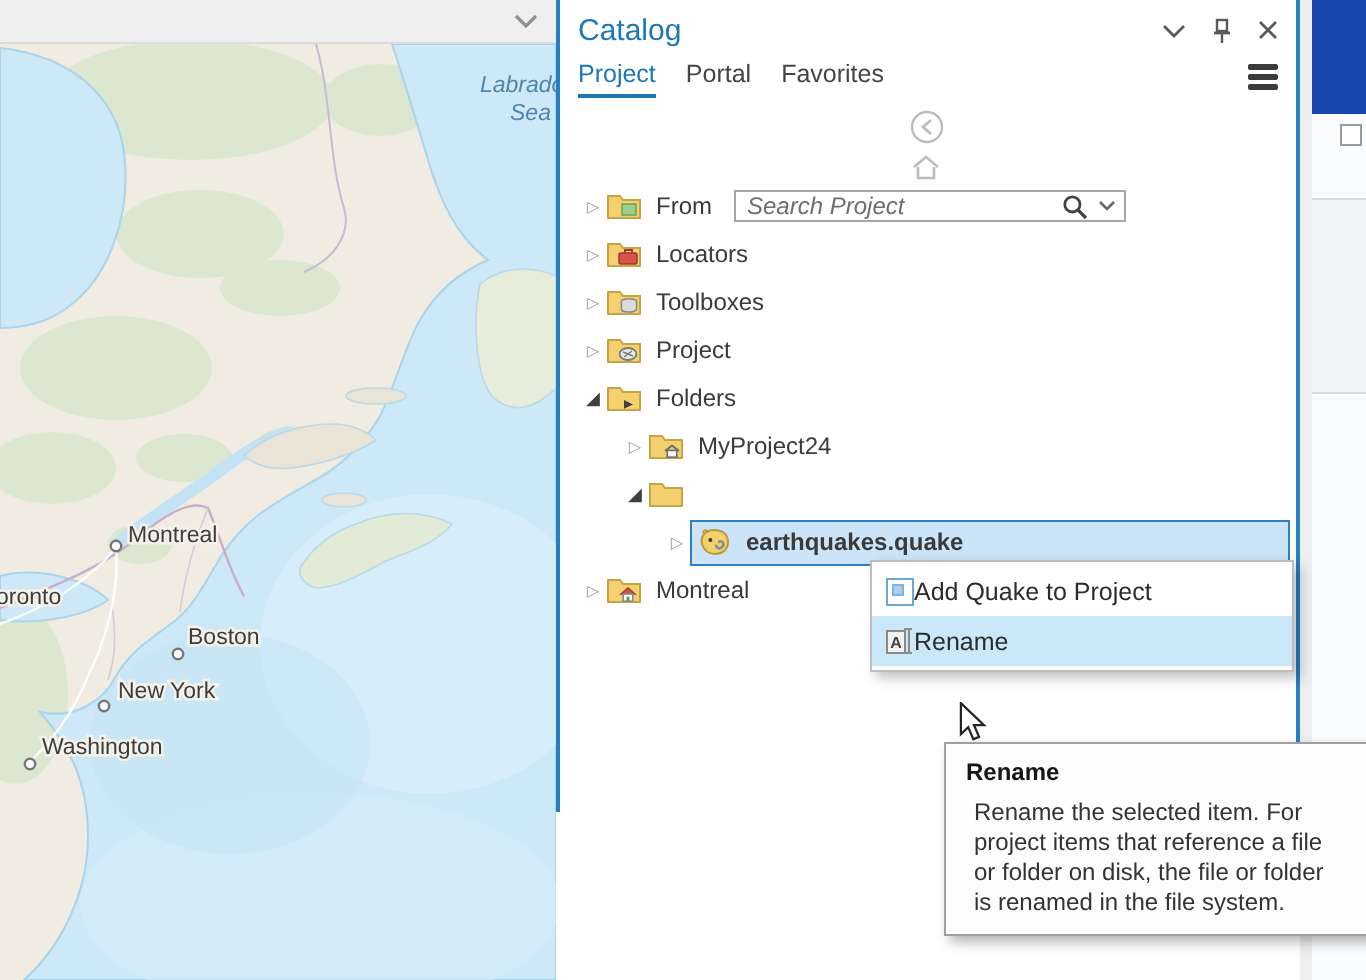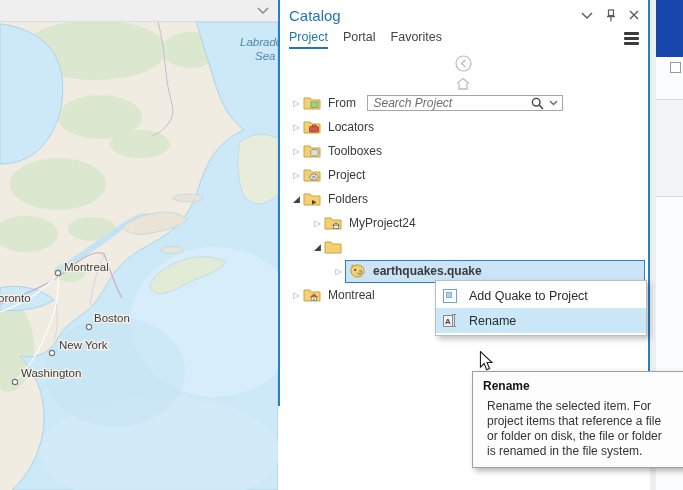--- a/index.html
+++ b/index.html
@@ -59,21 +59,21 @@
     display:flex; align-items:center; flex:1; margin-right:3px; height:23px;
     background:#cce4f7; border:1px solid #2f80c2; padding-left:2px;font-weight:bold;
   }
 
   
   .context-menu {
     position:absolute; left:435px; top:280px; width:212px;
     background:#fff; border:1px solid #bdbdbd; box-shadow:3px 3px 6px rgba(0,0,0,.25);
     padding:2px 0; z-index:30;
   }
-  .menu-item { height:25px; display:flex; align-items:center; padding:0 8px 0 7px; gap:12px; font-size:12.5px; color:#2b2b2b; }
+  .menu-item { height:25px; display:flex; align-items:center; padding:0 8px 0 7px; font-size:12.5px; color:#2b2b2b; }
   .menu-item.highlight { background:#cbe8f9; }
   .mi-icon { width:14px; height:14px; flex:none; position:relative; }
   .sq-outer { position:absolute; inset:0; border:1px solid #6aa7d8; background:#fff; }
   .sq-inner { position:absolute; left:3px; top:3px; width:6px; height:6px; background:#a8cfec; border:1px solid #7db3de; }
   .rn-box { position:absolute; left:0; top:1px; width:10px; height:12px; border:1px solid #8a8a8a; background:#f2f2f2;
             font-size:8px; font-weight:bold; color:#444; text-align:center; line-height:11px; }
   .rn-beam { position:absolute; right:0; top:0; width:4px; height:14px; }
   .rn-beam::before { content:""; position:absolute; left:1px; top:1px; bottom:1px; width:1px; background:#8a8a8a; }
   .rn-beam::after { content:""; position:absolute; left:-1px; top:0; width:4px; height:1px; background:#8a8a8a; box-shadow:0 12px 0 #8a8a8a; }
 

